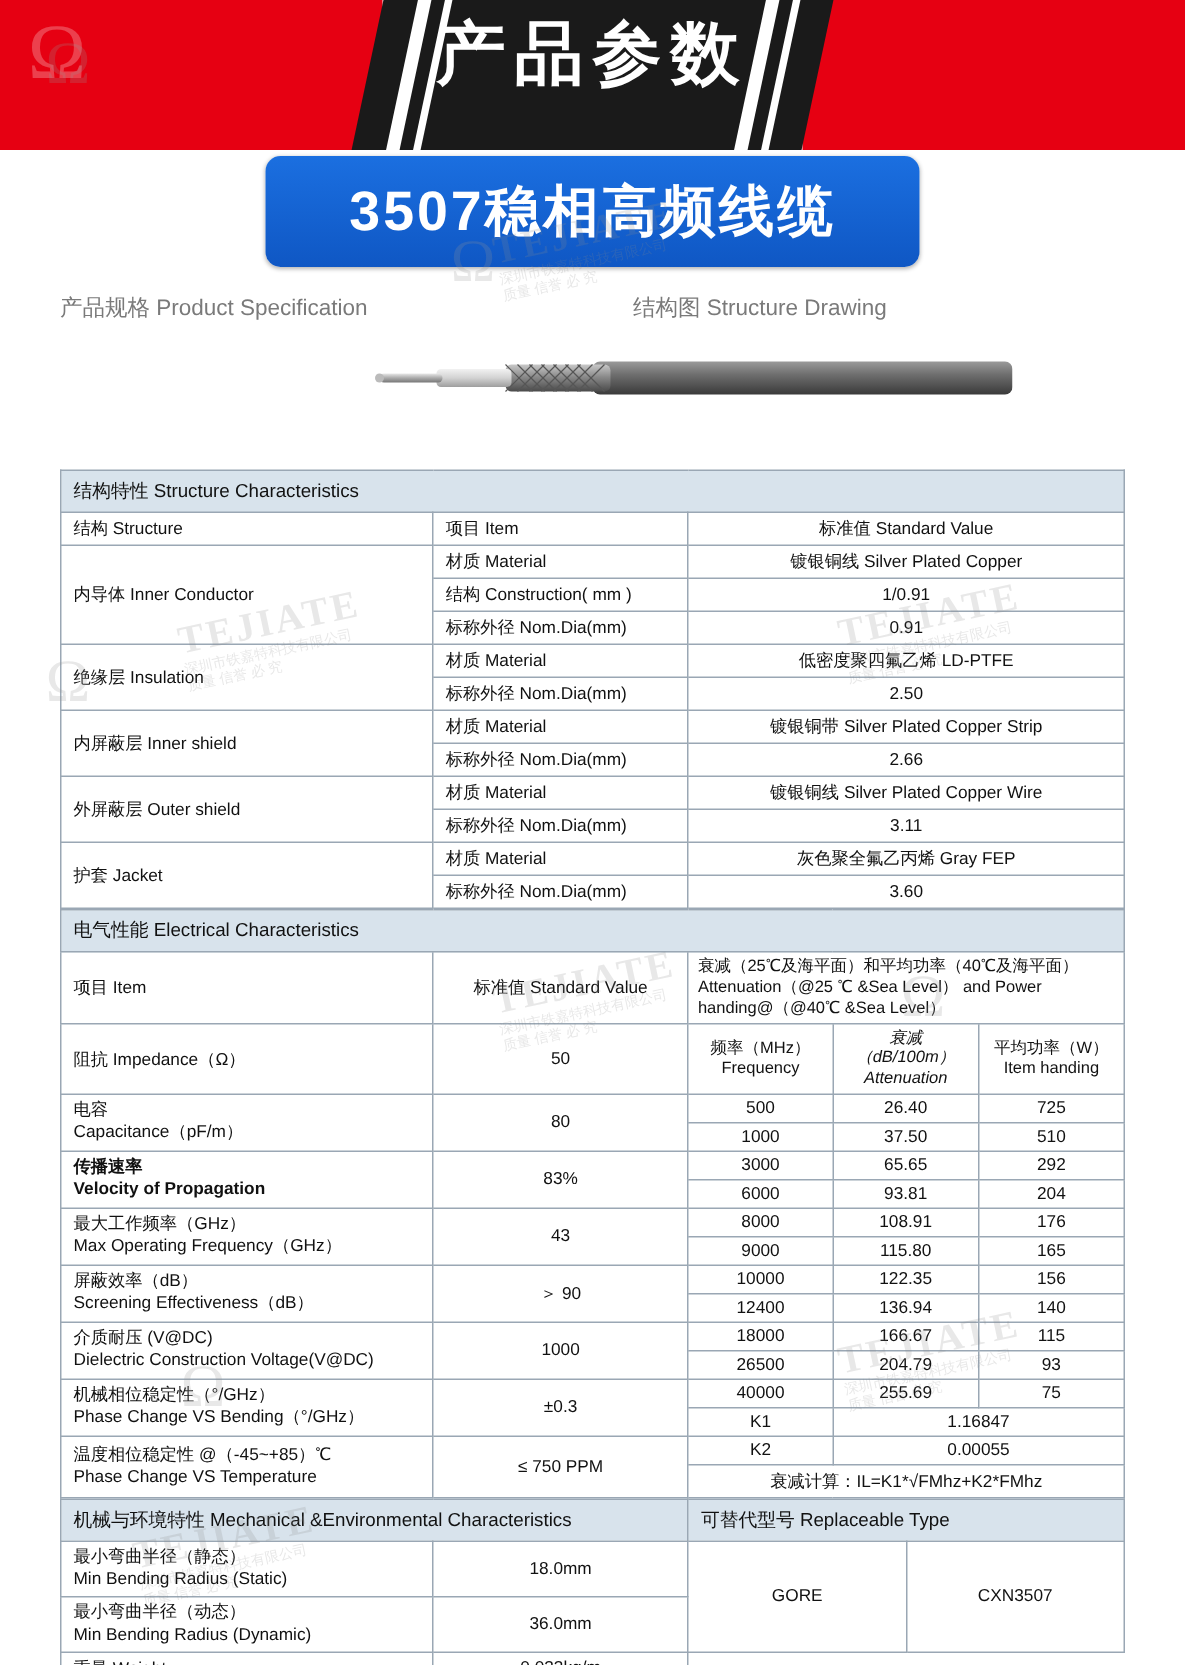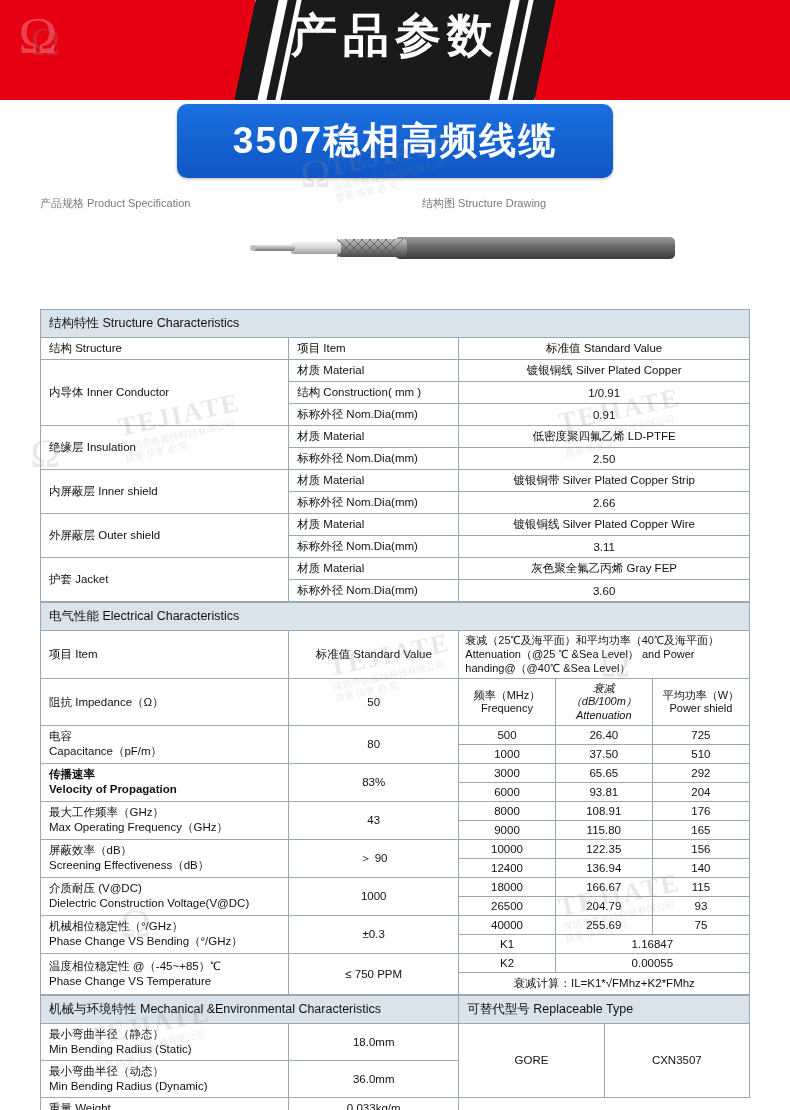--- a/index.html
+++ b/index.html
@@ -61,21 +61,21 @@
     color:#fff;
     border-radius:10px;
     padding:12px 56px;
     font-size:37px; font-weight:bold;
     letter-spacing:2px;
     box-shadow:0 1px 3px rgba(0,0,0,.3);
   }
 
   
   .pic-row {
-    display:flex; padding:8px 40px 0 40px; color:#7a7a7a; font-size:11px;
+    display:flex; padding:8px 40px 0 40px; color:#7a7a7a; font-size:15px;
   }
   .pic-row .c1 { width:370px; }
   .pic-row .c2 { flex:1;margin-left:12px; }
 
   .drawing-area {
     height:88px; position:relative; margin:2px 40px 8px 40px;
   }
   .cable {
     position:absolute; left:205px; top:18px; width:430px; height:34px;
   }
@@ -271,21 +271,21 @@
       </tr>
 
       <tr>
         <td class="lbl">阻抗 Impedance（Ω）</td>
         <td class="ctr">50</td>
         <td class="ctr small" style="white-space:pre-line; line-height:1.2;">频率（MHz）
 Frequency</td>
         <td class="ctr small" style="white-space:pre-line; line-height:1.2;font-style:italic;">衰减（dB/100m）
 Attenuation</td>
         <td class="ctr small" style="white-space:pre-line; line-height:1.2;">平均功率（W）
-Power shield</td>
+Item handing</td>
       </tr>
 
       <tr class="tight">
         <td class="lbl" rowspan="2" style="white-space:pre-line; line-height:1.3;">电容
 Capacitance（pF/m）</td>
         <td class="ctr" rowspan="2">80</td>
         <td class="ctr">500</td>
         <td class="ctr">26.40</td>
         <td class="ctr">725</td>
       </tr>

